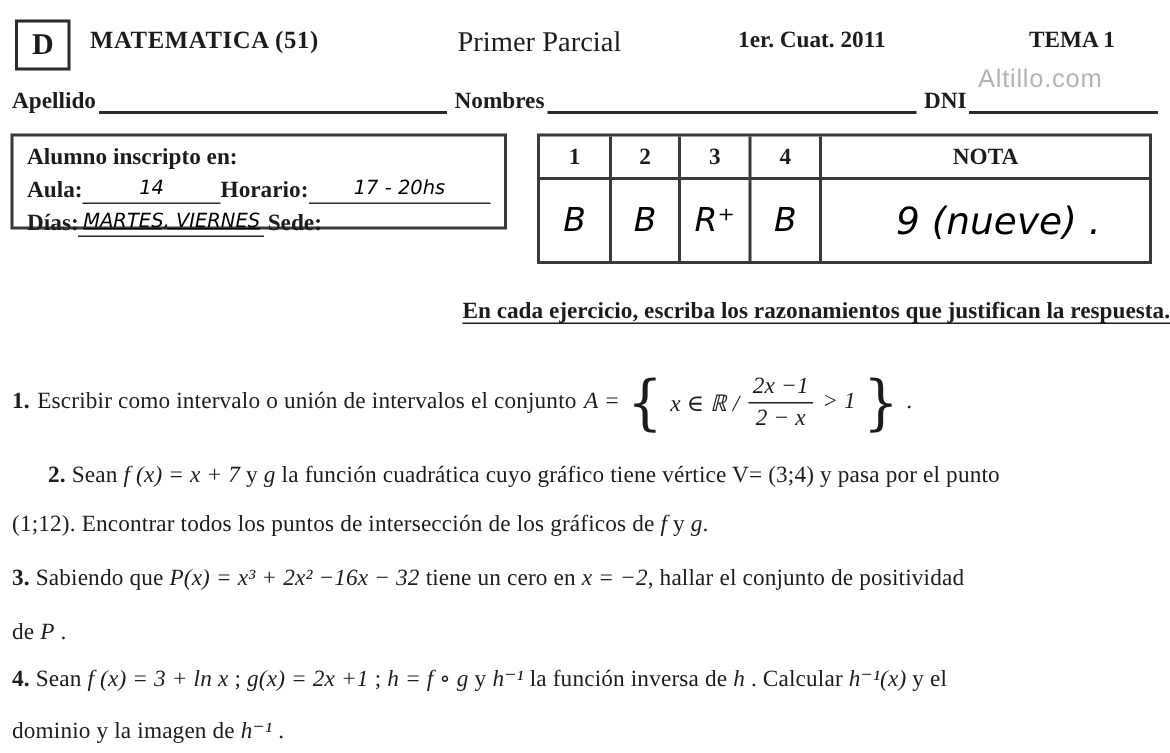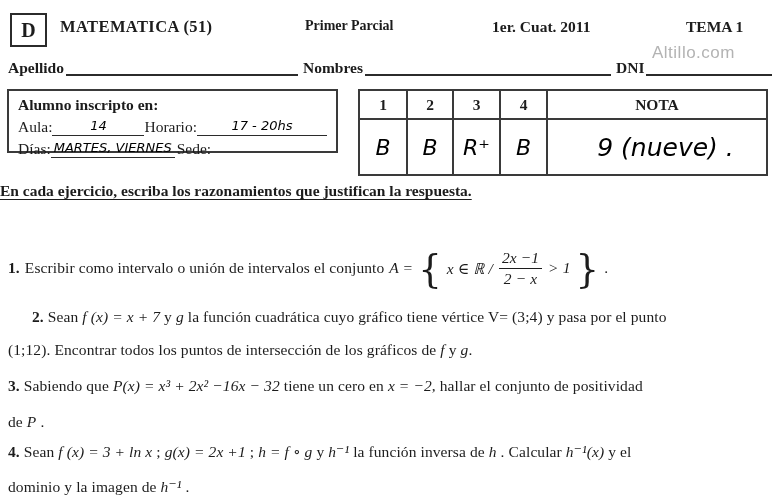--- a/index.html
+++ b/index.html
@@ -7,60 +7,60 @@
     position:relative;width:780px;height:502px;background:#ffffff;
     font-family:"Liberation Serif","DejaVu Serif",serif;color:#1c1c1c;overflow:hidden;
   }
   .abs{position:absolute;}
 
   
   .d-box{left:10px;top:13px;width:33px;height:30px;border:2px solid #2b2b2b;
     display:flex;align-items:center;justify-content:center;
     font-weight:bold;font-size:20px;}
   .course{left:60px;top:17px;font-weight:bold;font-size:16.5px;letter-spacing:.4px;}
-  .exam{left:305px;top:18px;font-weight:bold;font-size:14px;}
+  .exam{left:305px;top:18px;font-weight:normal;font-size:19px;}
   .term{left:492px;top:18px;font-weight:bold;font-size:15.5px;}
   .tema{left:686px;top:18px;font-weight:bold;font-size:15.5px;}
 
   
   .id-field{display:flex;align-items:flex-end;}
   .id-label{font-weight:bold;font-size:15.5px;line-height:1.1;}
   .id-line{flex:1;border-bottom:2px solid #2b2b2b;height:17px;margin-left:2px;}
   .f-apellido{left:8px;top:57px;width:290px;}
   .f-nombres{left:303px;top:57px;width:308px;}
   .f-dni{left:616px;top:57px;width:156px;}
   .watermark{left:652px;top:43px;font-family:"Liberation Sans","DejaVu Sans",sans-serif;
     font-size:17px;color:#b3b3b3;letter-spacing:.5px;}
 
   
   .enroll{left:7px;top:89px;width:331px;height:64px;border:2.5px solid #3a3a3a;
     box-sizing:border-box;padding:5px 9px 0 9px;}
   .enroll-title{font-weight:bold;font-size:15.5px;}
   .enroll-row{display:flex;align-items:flex-end;margin-top:3px;font-size:15.5px;}
-  .enroll-row .lab{font-weight:normal;white-space:nowrap;}
+  .enroll-row .lab{font-weight:bold;white-space:nowrap;}
   .hw{font-family:"DejaVu Sans",sans-serif;font-style:italic;color:#000000;
     font-size:13px;text-align:center;}
   .hw-slot{border-bottom:1.8px solid #2b2b2b;height:18px;line-height:18px;}
   .w-aula{width:92px;}
-  .w-dias{width:124px;margin-right:2px;}
+  .w-dias{width:124px;margin-right:2px;text-decoration:underline;}
   .grow{flex:1;}
 
   
   .grade{left:358px;top:89px;width:410px;height:87px;border:2.5px solid #3a3a3a;
     box-sizing:border-box;display:grid;
     grid-template-columns:46px 46px 47px 47px 1fr;grid-template-rows:29px 1fr;}
   .gt{display:flex;align-items:center;justify-content:center;box-sizing:border-box;}
   .gt-h{font-weight:bold;font-size:15.5px;border-bottom:2px solid #3a3a3a;}
   .gt-bl{border-left:2px solid #3a3a3a;}
   .gt-v{font-size:22px;}
   .gt-v .hw{font-size:22px;}
   .gt-nota .hw{font-size:25px;margin-left:17px;}
 
   
-  .instruction{left:0;top:182px;width:780px;text-align:left;}
+  .instruction{left:0;top:199px;width:780px;text-align:right;}
   .instruction span{font-weight:bold;font-size:15.5px;text-decoration:underline;
     text-underline-offset:3px;}
 
   
   .ex-line{left:8px;right:6px;font-size:15.5px;white-space:nowrap;letter-spacing:.1px;}
   .m{font-style:italic;}
   .num{font-weight:bold;}
   .e1{top:243px;display:flex;align-items:center;column-gap:5px;height:50px;}
   .frac{display:inline-flex;flex-direction:column;align-items:center;
     line-height:1.15;font-style:italic;margin:0 1px;}

